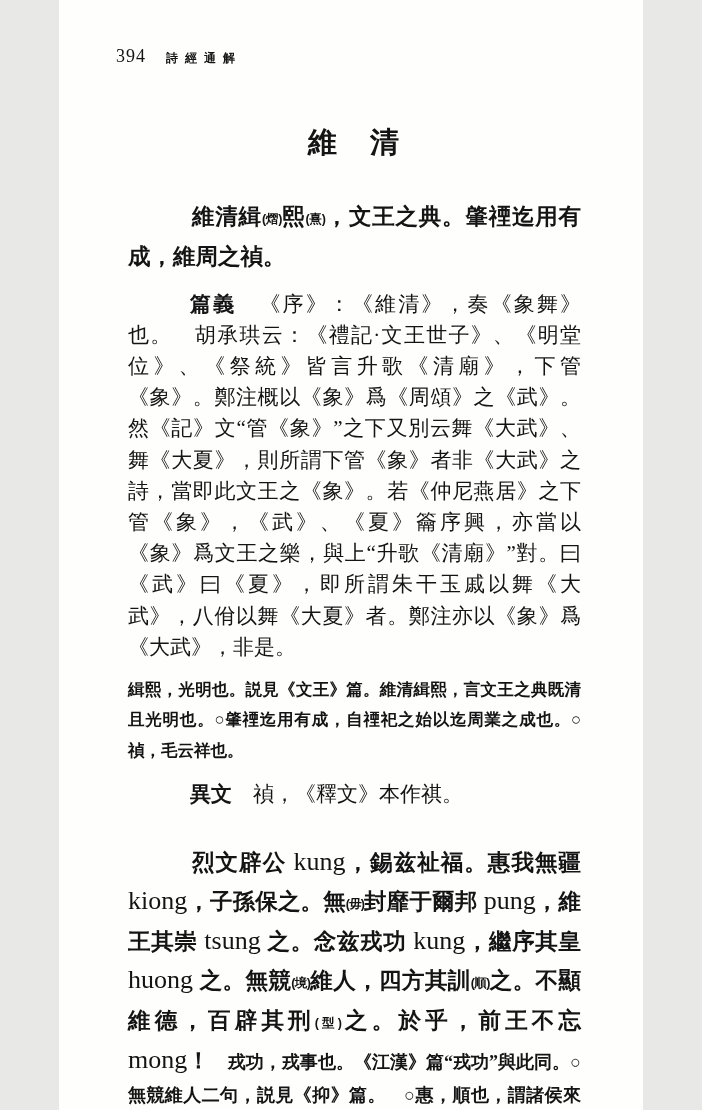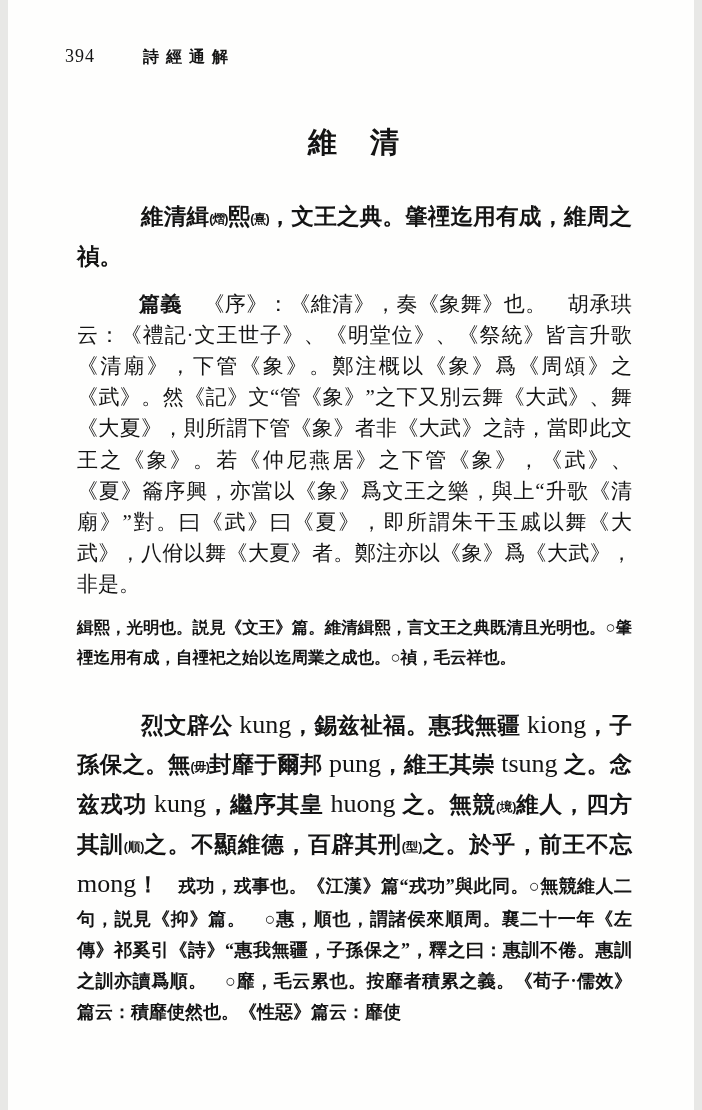--- a/index.html
+++ b/index.html
@@ -2,21 +2,21 @@
 <html lang="zh-Hant"><head>
 <meta charset="utf-8">
 <style>
   html, body {
     margin: 0;
     padding: 0;
     background: #e8e8e6;
   }
   .page {
     position: relative;
-    width: 686px;
+    width: 584px;
     height: 1110px;
     margin: 0 auto;
     background: #fefefd;
     color: #141414;
     overflow: hidden;
     box-sizing: border-box;
     padding: 46px 50px 0 57px;
     font-family: "Liberation Serif", "DejaVu Serif", serif;
   }
   
@@ -27,23 +27,22 @@
     height: 24px;
   }
   .pagenum {
     font-size: 18px;
     font-weight: 500;
     letter-spacing: 1px;
   }
   .booktitle {
     font-family: Liberation Mono, monospace;
     font-weight: 700;
-    font-size: 16px;
+    font-size: 12px;
     letter-spacing: 7px;
-    margin-left: 28px;
   }
   
   .poem-title {
     margin: 0;
     text-align: center;
     font-family: "Liberation Sans", "DejaVu Sans", sans-serif;
     font-weight: 900;
     font-size: 29px;
     line-height: 40px;
     letter-spacing: 2px;
@@ -122,20 +121,21 @@
 
   <section>
     <h1 class="poem-title first">維　清</h1>
 
     <p class="block verse-block"><span class="seg-verse">維清緝</span><span class="seg-paren">(熠)</span><span class="seg-verse">熙</span><span class="seg-paren">(熹)</span><span class="seg-verse">，文王之典。肇禋迄用有成，維周之禎。</span></p>
 
     <p class="block para-block"><span class="seg-lead">篇義　</span><span class="seg-body">《序》：《維清》，奏《象舞》也。　胡承珙云：《禮記·文王世子》、《明堂位》、《祭統》皆言升歌《清廟》，下管《象》。鄭注概以《象》爲《周頌》之《武》。然《記》文“管《象》”之下又別云舞《大武》、舞《大夏》，則所謂下管《象》者非《大武》之詩，當即此文王之《象》。若《仲尼燕居》之下管《象》，《武》、《夏》籥序興，亦當以《象》爲文王之樂，與上“升歌《清廟》”對。曰《武》曰《夏》，即所謂朱干玉戚以舞《大武》，八佾以舞《大夏》者。鄭注亦以《象》爲《大武》，非是。</span></p>
 
     <p class="block note-block">緝熙，光明也。説見《文王》篇。維清緝熙，言文王之典既清且光明也。○肇禋迄用有成，自禋祀之始以迄周業之成也。○禎，毛云祥也。</p>
 
+    <p class="block para-block yiwen-block"><span class="seg-lead">異文　</span><span class="seg-body">禎，《釋文》本作祺。</span></p>
   </section>
 
   <section>
 
     <p class="block verse-block verse2-block"><span class="seg-verse">烈文辟公 </span><span class="seg-latin">kung</span><span class="seg-verse">，錫兹祉福。惠我無疆 </span><span class="seg-latin">kiong</span><span class="seg-verse">，子孫保之。無</span><span class="seg-paren">(毋)</span><span class="seg-verse">封靡于爾邦 </span><span class="seg-latin">pung</span><span class="seg-verse">，維王其崇 </span><span class="seg-latin">tsung</span><span class="seg-verse"> 之。念兹戎功 </span><span class="seg-latin">kung</span><span class="seg-verse">，繼序其皇 </span><span class="seg-latin">huong</span><span class="seg-verse"> 之。無競</span><span class="seg-paren">(境)</span><span class="seg-verse">維人，四方其訓</span><span class="seg-paren">(順)</span><span class="seg-verse">之。不顯維德，百辟其刑</span><span class="seg-paren">(型)</span><span class="seg-verse">之。於乎，前王不忘 </span><span class="seg-latin">mong</span><span class="seg-verse">！</span><span class="seg-note">　戎功，戎事也。《江漢》篇“戎功”與此同。○無競維人二句，説見《抑》篇。　○惠，順也，謂諸侯來順周。襄二十一年《左傳》祁奚引《詩》“惠我無疆，子孫保之”，釋之曰：惠訓不倦。惠訓之訓亦讀爲順。　○靡，毛云累也。按靡者積累之義。《荀子·儒效》篇云：積靡使然也。《性惡》篇云：靡使</span></p>
   </section>
 
 </div>
 
 </body></html>

